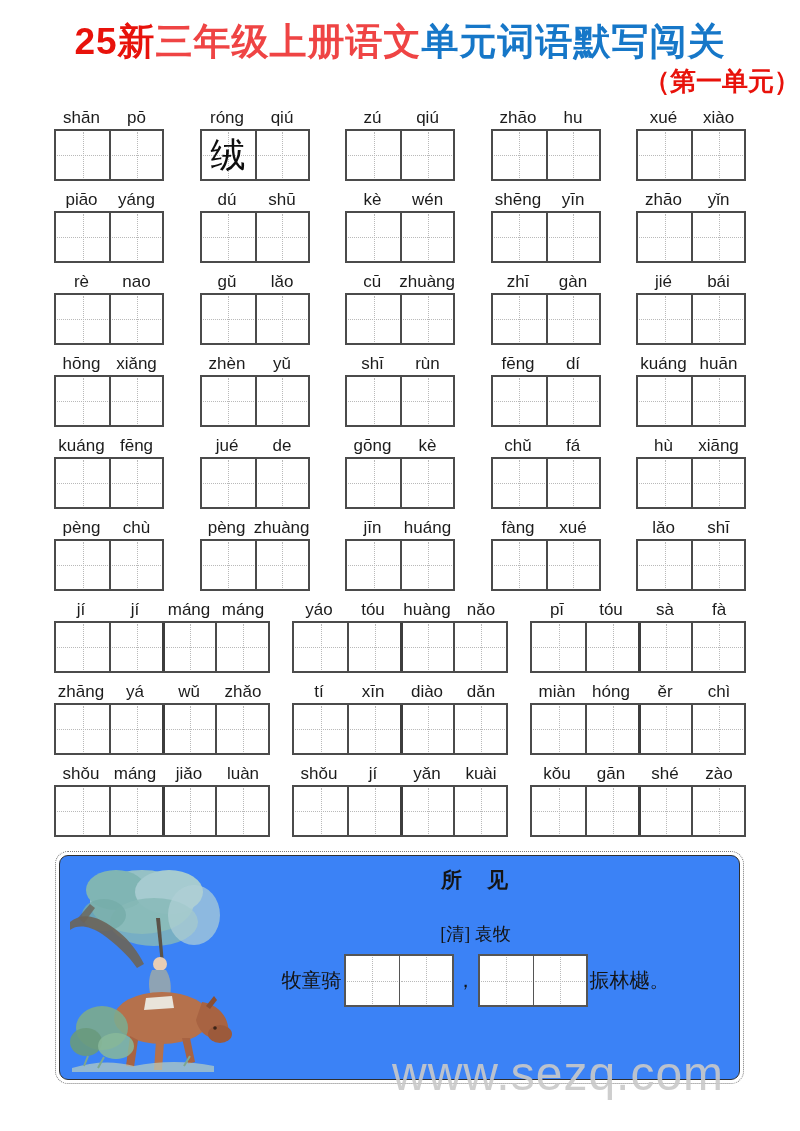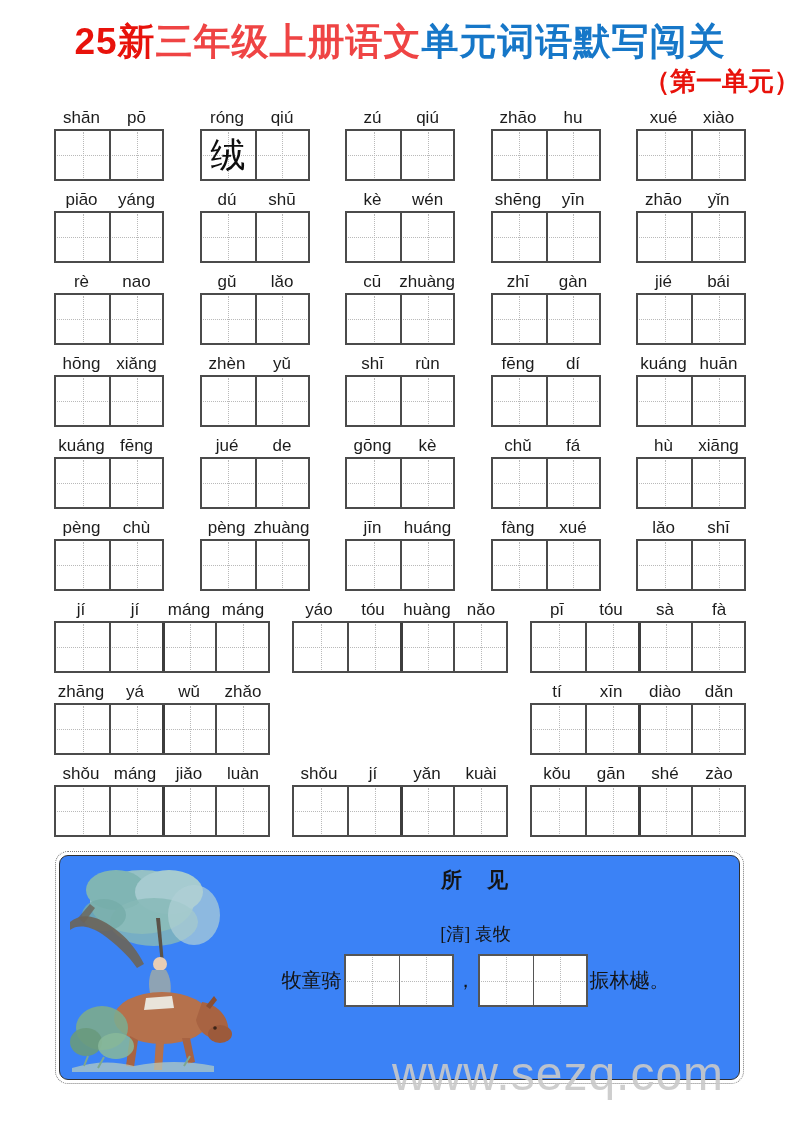--- a/index.html
+++ b/index.html
@@ -451,20 +451,34 @@
             <span>diào</span>
             <span>dǎn</span>
           </div>
           <div class="boxes">
             <div class="cell"></div>
             <div class="cell"></div>
             <div class="cell thick"></div>
             <div class="cell"></div>
           </div>
         </div>
+        <div class="word">
+          <div class="pinyin">
+            <span>miàn</span>
+            <span>hóng</span>
+            <span>ěr</span>
+            <span>chì</span>
+          </div>
+          <div class="boxes">
+            <div class="cell"></div>
+            <div class="cell"></div>
+            <div class="cell thick"></div>
+            <div class="cell"></div>
+          </div>
+        </div>
       </div>
       <div class="row">
         <div class="word">
           <div class="pinyin">
             <span>shǒu</span>
             <span>máng</span>
             <span>jiǎo</span>
             <span>luàn</span>
           </div>
           <div class="boxes">

